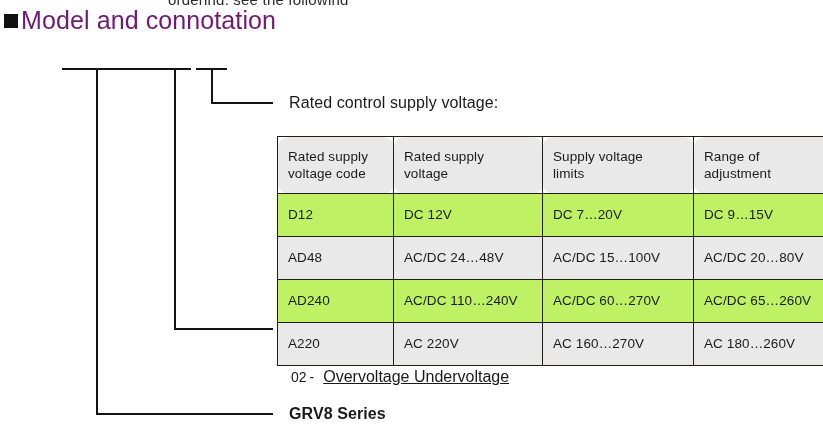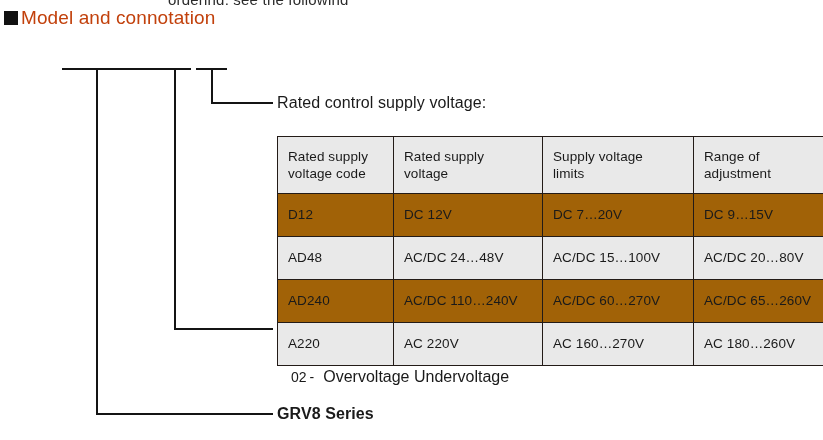--- a/index.html
+++ b/index.html
@@ -55,22 +55,22 @@
   }
   .heading-bullet {
     width: 14px;
     height: 14px;
     background: #111111;
     display: inline-block;
     margin-right: 3px;
     flex: none;
   }
   .heading-text {
-    font-size: 19px;
-    color: #c2410c;
+    font-size: 25px;
+    color: #701a75;
     letter-spacing: .1px;
     line-height: 1;
   }
 
   
   .code-row {
     position: absolute;
     left: 62px;
     top: 42px;
     display: flex;
@@ -124,20 +124,21 @@
   }
 
   
   .callout {
     position: absolute;
     font-size: 16px;
     color: #1a1a1a;
     white-space: nowrap;
     line-height: 1;
     letter-spacing: .1px;
+    margin-left: 12px;
   }
 
   
   .fn-list {
     position: absolute;
     left: 291px;
     top: 346px;
   }
   .fn-item {
     display: flex;
@@ -151,20 +152,21 @@
   .fn-code {
     font-size: 14px;
     margin-right: 3px;
   }
   .fn-dash {
     margin-right: 9px;
     font-size: 14px;
   }
   .fn-text {
     font-size: 16px;
+    text-decoration: underline;
   }
 
   
   .vtable {
     position: absolute;
     left: 277px;
     top: 136px;
     width: 523px;
     border-collapse: collapse;
     table-layout: fixed;
@@ -178,25 +180,26 @@
     text-align: left;
     vertical-align: middle;
     color: #1a1a1a;
     line-height: 1.28;
     letter-spacing: .1px;
   }
   .vtable thead th {
     height: 44px;
     background: #e9e9e9;
     vertical-align: middle;
+    border-radius: 10px;
   }
   .vtable tbody td {
     height: 30px;
   }
-  .row-white td { background: #a16207; }
+  .row-white td { background: #bef264; }
   .row-gray  td { background: #e9e9e9; }
 
   .col-0 { width: 105px; }
   .col-1 { width: 138px; }
   .col-2 { width: 140px; }
   .col-3 { width: 140px; }
 </style>
 </head>
 <body>
 

